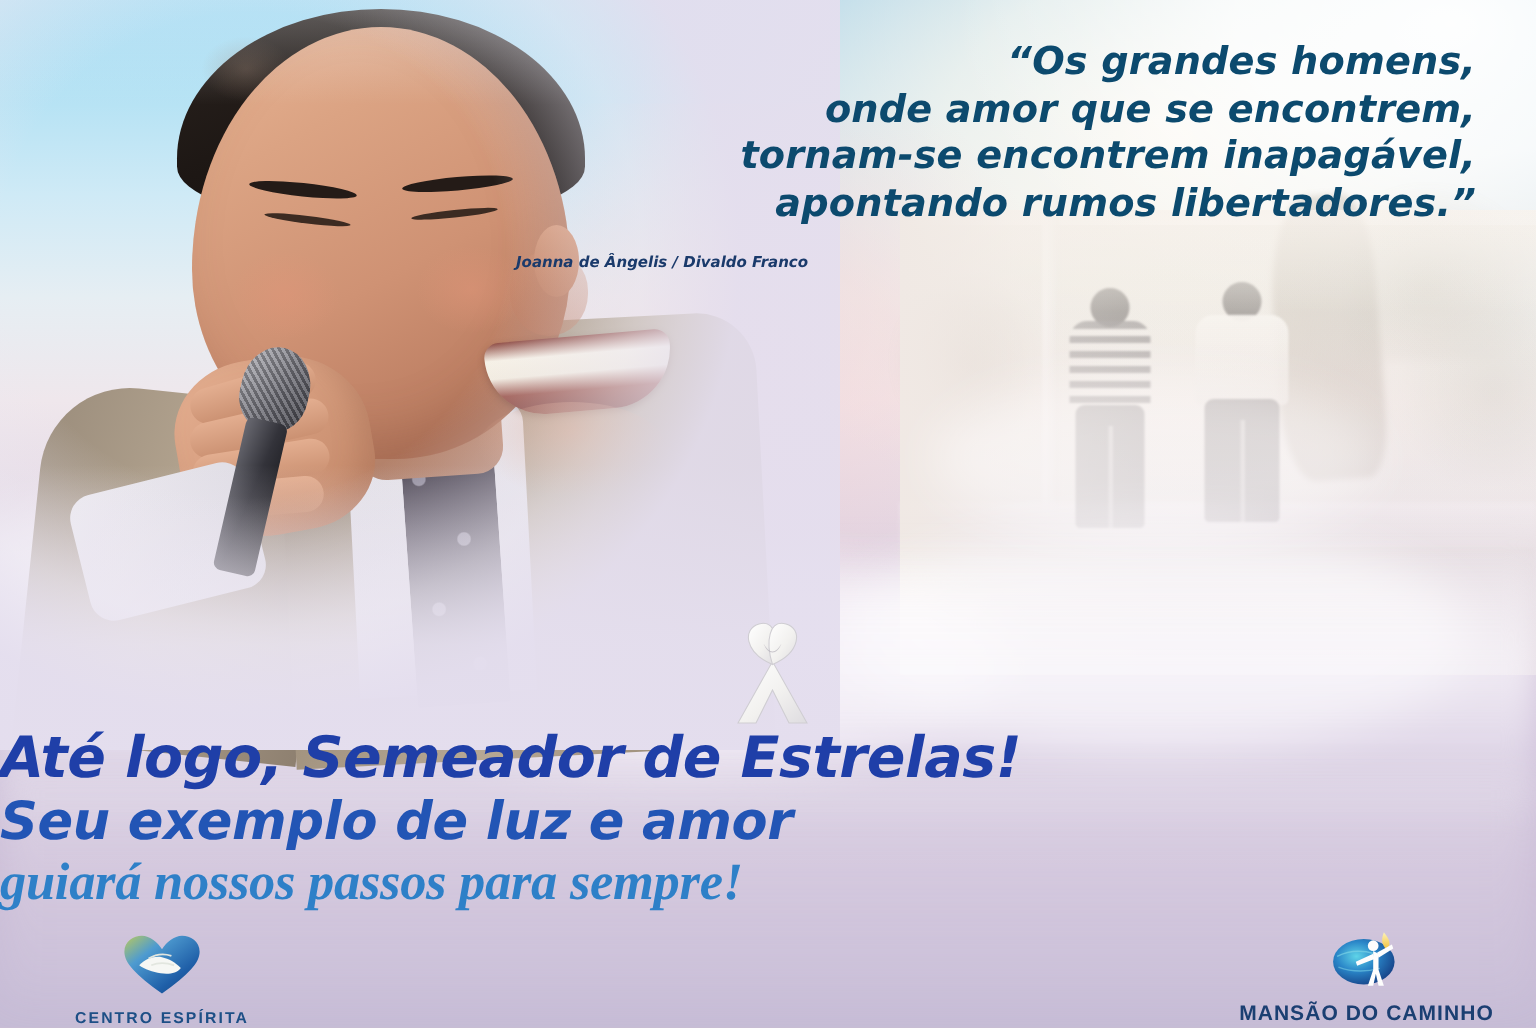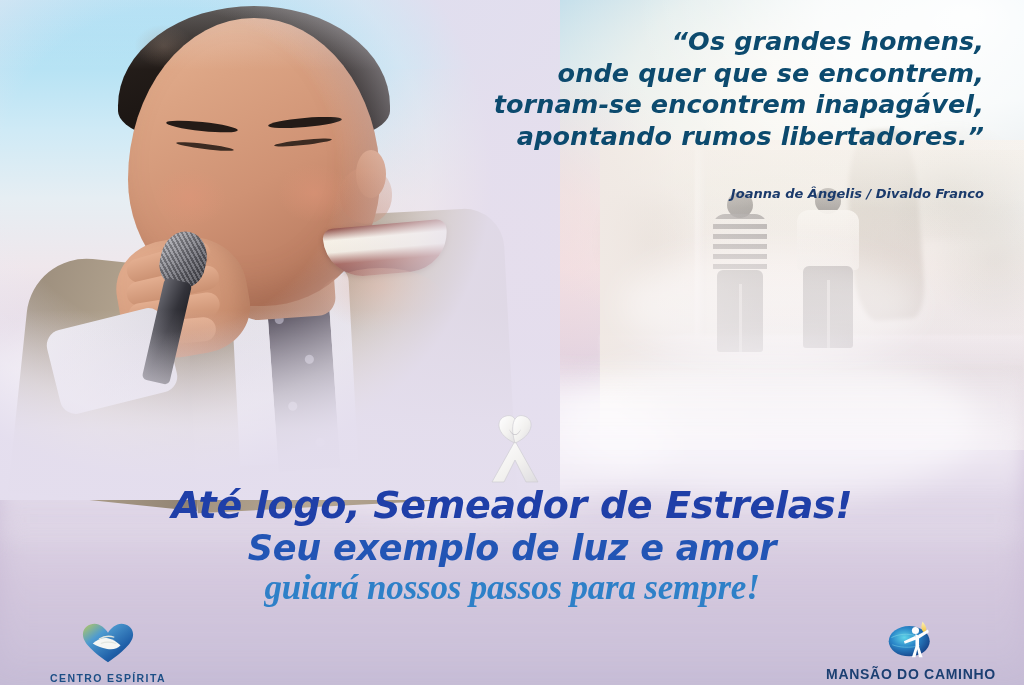--- a/index.html
+++ b/index.html
@@ -229,29 +229,29 @@
   
   .quote{
     position:absolute;right:40px;top:26px;width:640px;
     text-align:right;line-height:1.24;
     font-style:italic;font-weight:bold;font-size:25.5px;
     letter-spacing:.1px;
     font-family:"DejaVu Sans","Liberation Sans",sans-serif;
   }
   .quote .ln{display:block;white-space:nowrap;}
   .attrib{
-    position:absolute;right:40px;top:186px;width:640px;text-align:right;
-    font-style:italic;font-weight:bold;font-size:13px;
+    position:absolute;right:40px;top:170px;width:640px;
+    font-style:italic;font-weight:bold;font-size:10px;
     font-family:"DejaVu Sans","Liberation Sans",sans-serif;
   }
 
   .ribbon{position:absolute;left:482px;top:413px;width:66px;height:70px;}
 
   .headline{
-    position:absolute;left:0;right:0;top:486px;text-align:center;
+    position:absolute;left:0;right:0;top:486px;
     font-style:italic;font-weight:bold;line-height:1.04;
     font-family:"DejaVu Sans","Liberation Sans",sans-serif;
   }
   .hl1{display:block;font-size:38px;letter-spacing:-.3px;}
   .hl2{display:block;font-size:35px;margin-top:4px;letter-spacing:-.2px;}
   .hl3{display:block;font-size:35px;margin-top:4px;letter-spacing:-.2px;font-family:Liberation Serif, serif;}
 
   
   .logo{position:absolute;text-align:center;}
   .logo-left{left:10px;top:622px;width:196px;}
@@ -335,21 +335,21 @@
 
     <div class="p-mic">
       <div class="p-mic-head"></div>
       <div class="p-mic-body"></div>
     </div>
   </div>
   <div class="portrait-fade"></div>
 
   <div class="quote" style="color: #0c4a6e;">
     <span class="ln">“Os grandes homens,</span>
-    <span class="ln">onde quer que se encontrem,</span>
+    <span class="ln">onde amor que se encontrem,</span>
     <span class="ln">tornam-se encontrem inapagável,</span>
     <span class="ln">apontando rumos libertadores.”</span>
   </div>
   <div class="attrib" style="color: rgb(26, 58, 107);">Joanna de Ângelis / Divaldo Franco</div>
 
   <div class="ribbon">
     <svg viewBox="0 0 66 70" width="66" height="70" aria-hidden="true">
       <defs>
         <linearGradient id="rg" x1="0" y1="0" x2="1" y2="1">
           <stop offset="0%" stop-color="#ffffff"></stop>

